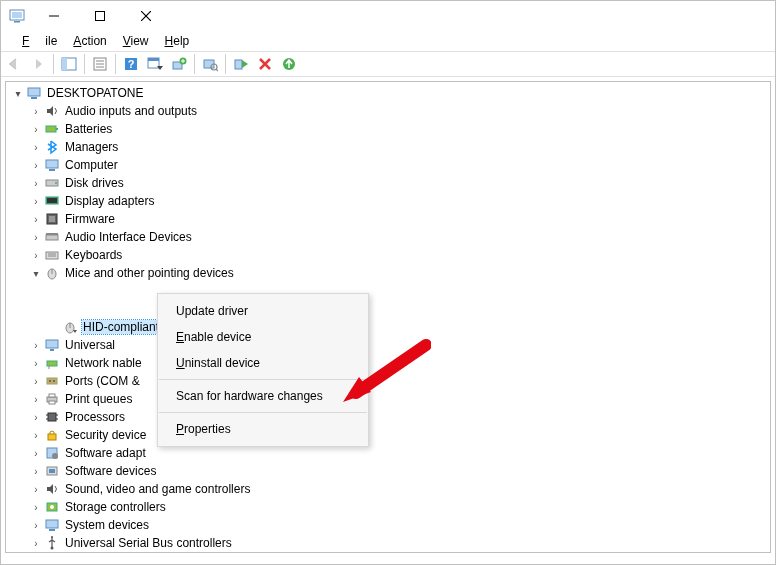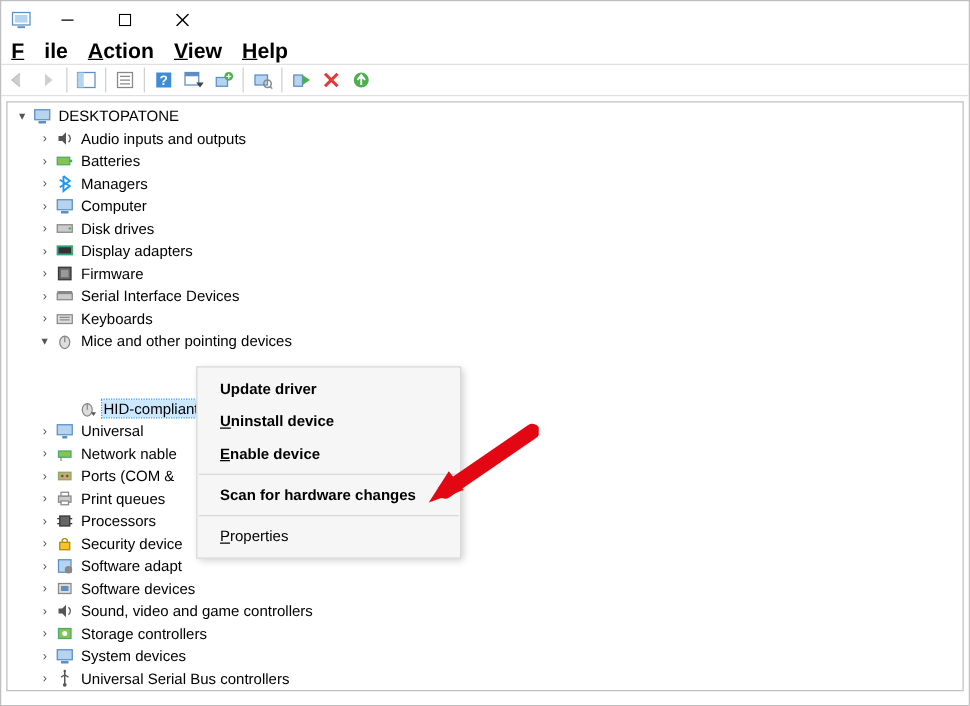--- a/index.html
+++ b/index.html
@@ -6,21 +6,21 @@
 body { background: #fff; width: 776px; height: 565px; overflow: hidden; position: relative; border: 1px solid #c0c0c0; }
 
 
 .titlebar { display: flex; align-items: center; height: 30px; padding: 0 0 0 8px; }
 .titlebar .app-icon { width: 16px; height: 16px; margin-right: 6px; display: inline-flex; align-items: center; justify-content: center; }
 .titlebar .title { font-size: 12px; color: #000; flex: 1; }
 .winbtns { display: flex; }
 .winbtn { width: 46px; height: 30px; display: flex; align-items: center; justify-content: center; font-size: 14px; color: #000; }
 
 
-.menubar { display: flex; height: 20px; padding: 0 0; font-size: 17px; align-items: center; font-weight: bold; }
+.menubar { display: flex; height: 20px; padding: 0 13px; font-size: 12px; align-items: center; }
 .menubar span { padding: 2px 8px; }
 .menubar span u { text-decoration: underline; }
 
 
 .toolbar { height: 26px; border-top: 1px solid #e0e0e0; border-bottom: 1px solid #e0e0e0; display: flex; align-items: center; padding: 0 2px; gap: 2px; }
 .tbtn { width: 22px; height: 22px; display: flex; align-items: center; justify-content: center; border: 1px solid transparent; }
 .tbtn.disabled { opacity: 0.4; }
 .tsep { width: 1px; height: 20px; background: #d0d0d0; margin: 0 2px; }
 
 
@@ -30,21 +30,21 @@
 .tw.blank { visibility: hidden; }
 .pad0 { padding-left: 4px; }
 .pad1 { padding-left: 22px; }
 .pad2 { padding-left: 40px; margin-top: 36px; }
 .ic { width: 16px; height: 16px; display: inline-flex; align-items: center; justify-content: center; margin-right: 4px; }
 .sel .lbl { background: #cce8ff; outline: 1px dotted #3399ff; padding: 0 1px; }
 .lbl { padding: 0 1px; }
 
 
 .ctxmenu { position: absolute; left: 156px; top: 292px; width: 212px; background: #f6f6f6; border: 1px solid #d8d8d8; box-shadow: 2px 2px 6px rgba(0,0,0,0.2); padding: 4px 0; }
-.ctxitem { padding: 6px 18px; font-size: 12px; color: #000; font-weight: bold; }
+.ctxitem { padding: 6px 18px; font-size: 12px; color: #000; }
 .ctxitem.bold { font-weight: 400; }
 .ctxsep { height: 1px; background: #d8d8d8; margin: 3px 1px; }
 
 
 .arrow { position: absolute; left: 340px; top: 336px; pointer-events: none; }
 </style>
 </head>
 <body>
 
 <div class="titlebar">
@@ -244,21 +244,21 @@
       <span class="lbl">Firmware</span>
     </div>
   <div class="row pad1">
       <span class="tw">›</span>
       <span class="ic">
         <svg width="16" height="16">
           <rect x="2" y="6" width="12" height="5" fill="#ccc" stroke="#888"></rect>
           <rect x="2" y="4" width="12" height="2" fill="#888"></rect>
         </svg>
       </span>
-      <span class="lbl">Serial Interface Devices</span>
+      <span class="lbl">Audio Interface Devices</span>
     </div>
   <div class="row pad1">
       <span class="tw">›</span>
       <span class="ic">
         <svg width="16" height="16">
           <rect x="2" y="5" width="12" height="7" fill="#ddd" stroke="#888"></rect>
           <line x1="4" y1="7" x2="12" y2="7" stroke="#888"></line>
           <line x1="4" y1="9" x2="12" y2="9" stroke="#888"></line>
         </svg>
       </span>
@@ -419,22 +419,22 @@
         <svg width="16" height="16">
           <path d="M8 2 L8 12 M8 5 L5 7 M8 5 L11 7" fill="none" stroke="#555" stroke-width="1.2"></path>
           <circle cx="8" cy="13" r="1.5" fill="#555"></circle>
         </svg>
       </span>
     </div>
 </div>
 
 <div class="ctxmenu">
   <div class="ctxitem">Update driver</div>
+  <div class="ctxitem"><u>E</u>nable device</div>
   <div class="ctxitem"><u>U</u>ninstall device</div>
-  <div class="ctxitem"><u>E</u>nable device</div>
   <div class="ctxsep"></div>
   <div class="ctxitem">Scan for hardware changes</div>
   <div class="ctxsep"></div>
   <div class="ctxitem bold"><u>P</u>roperties</div>
 </div>
 
 <svg class="arrow" width="90" height="70">
   <path d="M85 8 L15 56" stroke="#e30613" stroke-width="12" stroke-linecap="round"></path>
   <path d="M2 65 L30 55 L18 40 Z" fill="#e30613"></path>
 </svg>

